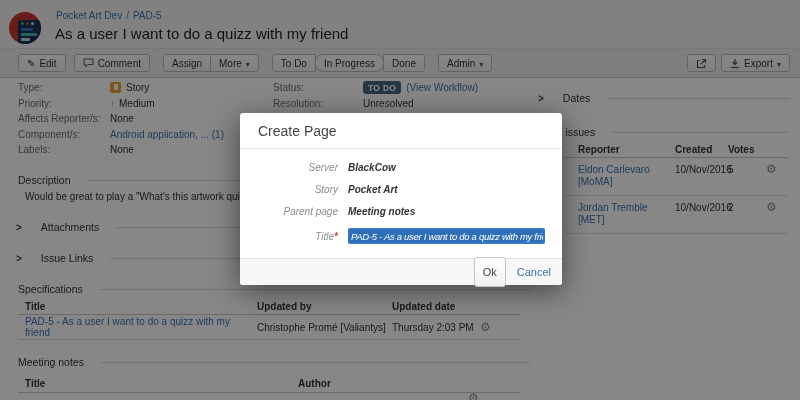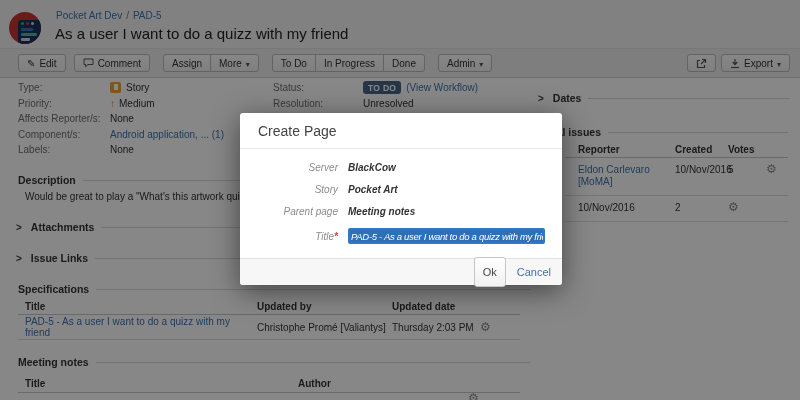--- a/index.html
+++ b/index.html
@@ -17,21 +17,21 @@
   .breadcrumb { position:absolute; left:56px; top:10px; font-size:10px; color:#3b73af; }
   .breadcrumb a { color:#3b73af; text-decoration:none; }
   .breadcrumb .sep { color:#777; margin:0 4px; }
   .issue-title { position:absolute; left:55px; top:25px; font-size:15px; color:#222; font-weight:400; }
 
   
   .ops-bar { position:absolute; left:0; top:48px; width:800px; height:30px; background:#efefef; border-top:1px solid #e2e2e2; border-bottom:1px solid #d0d0d0; }
   .btn { display:inline-flex; align-items:center; gap:4px; height:18px; padding:0 8px; font-size:10px; color:#333;
          background:linear-gradient(#ffffff,#f0f0f0); border:1px solid #bcbcbc; border-radius:3px; cursor:pointer; white-space:nowrap; }
   .grp { display:inline-flex; }
-  .grp .btn { border-radius:0; margin-left:-1px; }
+  .grp .btn { border-radius:8px; margin-left:-1px; }
   .grp .btn:first-child { border-radius:3px 0 0 3px; margin-left:0; }
   .grp .btn:last-child { border-radius:0 3px 3px 0; }
   .grp .btn:only-child { border-radius:3px; }
   .ops-left { position:absolute; left:18px; top:5px; display:flex; gap:0; }
   .ops-left > * { margin-right:8px; }
   .ops-left .g2 { margin-left:5px; }
   .ops-right { position:absolute; right:10px; top:5px; display:flex; gap:5px; }
   .caret::before { content:"▾"; font-size:8px; color:#555; }
   .pencil-i::before { content:"✎"; font-size:10px; color:#333; }
 
@@ -43,21 +43,21 @@
   .fc1 .flabel { width:92px; }
   .fc2 { left:273px; top:80px; }
   .fc2 .flabel { width:90px; }
   a.lnk { color:#3b73af; text-decoration:none; cursor:pointer; }
   .lozenge { display:inline-block; background:#4a6785; color:#fff; font-size:8.5px; font-weight:bold; padding:1.5px 5px; border-radius:3px; letter-spacing:.3px; margin-right:5px; }
   .story-ico { display:inline-block; width:11px; height:11px; border-radius:2px; background:#f0a32e; margin-right:5px; position:relative; vertical-align:-2px; }
   .story-ico::after { content:""; position:absolute; left:3.5px; top:2px; width:4px; height:6px; background:#fff; }
   .prio-up { color:#ea7d24; font-weight:bold; margin-right:4px; }
 
   
-  .sec { position:absolute; display:flex; align-items:center; gap:7px; font-size:10.5px; font-weight:bold; color:#333;justify-content:center; }
+  .sec { position:absolute; display:flex; align-items:center; gap:17px; font-size:10.5px; font-weight:normal; color:#333;justify-content:center; }
   .sec .hline { flex:1; border-top:1px solid #d9d9d9; }
   .chev { font-weight:bold; color:#444; margin-right:2px; }
   .chev::before { content:">"; font-size:10px; }
   .desc-text { position:absolute; left:25px; top:191px; font-size:10px; color:#333; }
 
   
   .gear { color:#8b8b8b; font-size:12px; line-height:10px; cursor:pointer; }
   .gear::before { content:"⚙"; }
   .spec-table { position:absolute; left:18px; top:299px; width:502px; font-size:10px; color:#333; }
   .spec-head, .spec-row { display:grid; grid-template-columns:239px 135px 88px 24px; align-items:center; }
@@ -284,20 +284,24 @@
     <div class="ext-row">
       <div class="who">
           <a class="lnk">Eldon Carlevaro</a>
           <a class="lnk">[MoMA]</a>
         </div>
       <div>10/Nov/2016</div>
       <div>5</div>
       <div><span class="gear"></span></div>
     </div>
     <div class="ext-row">
+      <div class="who">
+          <a class="lnk">Jordan Tremble</a>
+          <a class="lnk">[MET]</a>
+        </div>
       <div>10/Nov/2016</div>
       <div>2</div>
       <div><span class="gear"></span></div>
     </div>
   </div>
 
   <div class="blanket"></div>
 
   <div class="modal">
     <div class="modal-header">Create Page</div>

